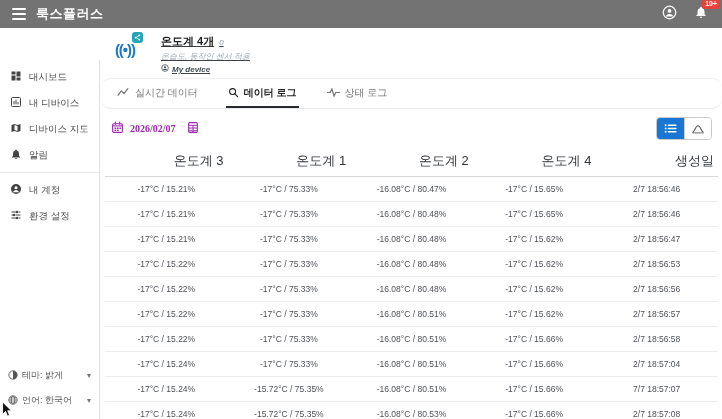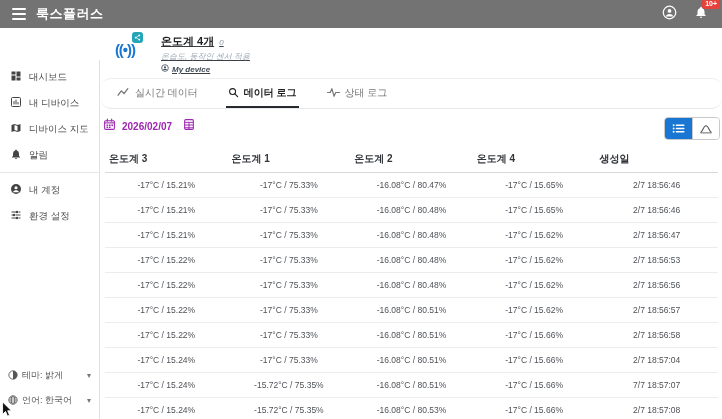--- a/index.html
+++ b/index.html
@@ -56,32 +56,32 @@
   .device-desc { font-size:8px; font-style:italic; color:#9aa7b5; margin-top:2px; }
   .device-owner { display:flex; align-items:flex-end; gap:3px; margin-top:2px; font-size:8px; font-style:italic; font-weight:bold; color:#3f4a55; }
   
   .tabs { display:flex; gap:26px; padding:0 14px; border-top:1px solid #eeeeee; border-bottom:1px solid #e8e8e8;border-radius:10px; }
   .tab {
     display:flex; align-items:center; gap:5px; font-size:10px; color:#777;
     padding:7px 2px 6px; cursor:pointer; border-bottom:2px solid transparent;
   }
   .tab.active { color:#1f1f1f; font-weight:bold; border-bottom-color:#26292e; }
   
-  .controls { display:flex; align-items:flex-start; padding:8px 2px 4px; }
+  .controls { display:flex; align-items:center; padding:8px 10px 4px;font-family:Liberation Serif, serif; }
   .date-picker { display:flex; align-items:center; gap:6px; cursor:pointer; }
   .date-text { font-size:10px; font-weight:bold; color:#9c27b0; }
   .export-btn { margin-left:10px; cursor:pointer; display:flex; }
   .view-toggle { margin-left:auto; display:flex; border:1px solid #c9c9c9; border-radius:4px; overflow:hidden; }
   .view-toggle .seg { width:27px; height:21px; display:flex; align-items:center; justify-content:center; cursor:pointer; background:#fff; }
   .view-toggle .seg.active { background:#1976d2; }
   .view-toggle .seg + .seg { border-left:1px solid #c9c9c9; }
   
   table.log { width:calc(100% - 8px); margin:2px 4px 0; border-collapse:collapse; table-layout:fixed; }
   table.log th {
-    font-size:10px; font-weight:bold; color:#31353a; text-align:left;
+    font-size:13px; font-weight:normal; color:#31353a; text-align:right;
     padding:6px 4px; border-bottom:1px solid #d9d9d9;
   }
   table.log td {
     font-size:8.5px; color:#4d5156; text-align:center; padding:7px 4px;
     border-bottom:1px solid #ececec; white-space:nowrap;
   }
   
   .cursor { position:absolute; left:1px; top:401px; z-index:9; pointer-events:none; }
 </style>
 </head>

